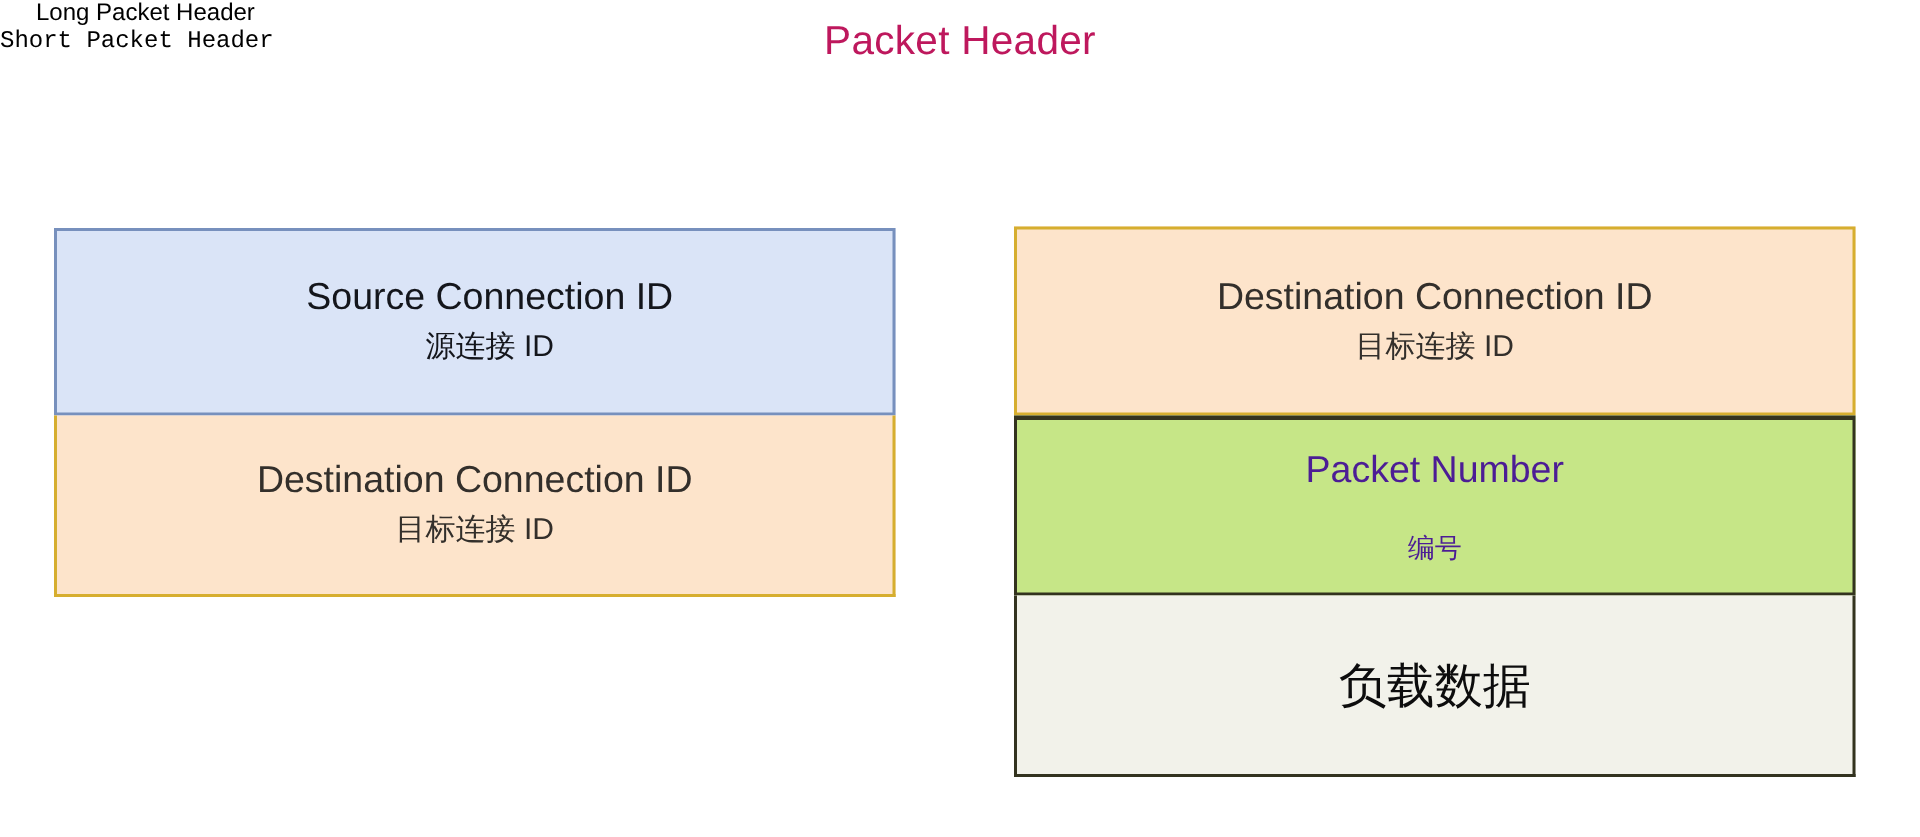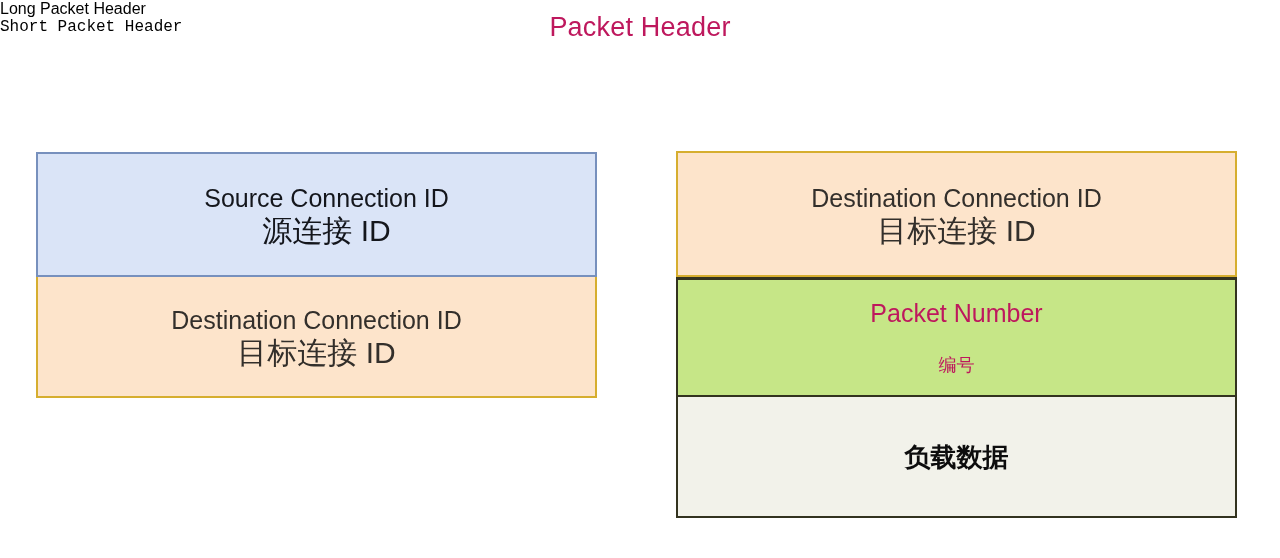--- a/index.html
+++ b/index.html
@@ -19,21 +19,21 @@
     position: absolute;
     left: 0;
     top: 12px;
     width: 1280px;
     text-align: center;
     font-size: 27px;
     color: #be185d;
     letter-spacing: 0.2px;
     white-space: nowrap;
   }
-  #header-long  { left: 177px; top: 99px; width: 341px; }
+  #header-long  { left: 177px; top: 99px; width: 341px; padding-left: 24px; }
   #header-short { left: 777px; top: 99px; width: 341px; font-family: Liberation Mono, monospace; }
 
   
   .stack {
     position: absolute;
   }
   #stack-long  { left: 36px;  top: 152px; width: 561px; }
   #stack-short { left: 676px; top: 151px; width: 561px; }
 
   .field-box {
@@ -44,26 +44,26 @@
     align-items: center;
     justify-content: center;
     text-align: center;
   }
   .field-en {
     font-size: 25px;
     line-height: 33px;
     white-space: nowrap;
   }
   .field-cn {
-    font-size: 30px;
+    font-size: 20px;
     line-height: 32px;
     white-space: nowrap;
   }
   .field-cn.small { font-size: 18px; line-height: 26px; margin-top: 22px; }
-  .field-cn.big   { font-size: 26px; line-height: 34px; font-weight: bold; }
+  .field-cn.big   { font-size: 32px; line-height: 34px; }
 
   
   #box-src-cid {
     height: 125px;
     background: #dae4f7;
     border: 2px solid #7790bd;
     color: #14161c;
     padding-left: 20px;
   }
   #box-dst-cid-long {
@@ -77,21 +77,21 @@
     height: 126px;
     background: #fde4cb;
     border: 2px solid #d6ae2f;
     color: #332f2b;
   }
   #box-packet-number {
     height: 120px;
     background: #c6e687;
     border: 2px solid #33331f;
     border-top-width: 3px;
-    color: #be185d;
+    color: #4c1d95;
   }
   #box-payload {
     height: 121px;
     background: #f2f2ea;
     border: 2px solid #33331f;
     border-top: none;
     color: #0d0d0d;
   }
 </style>
 </head>

